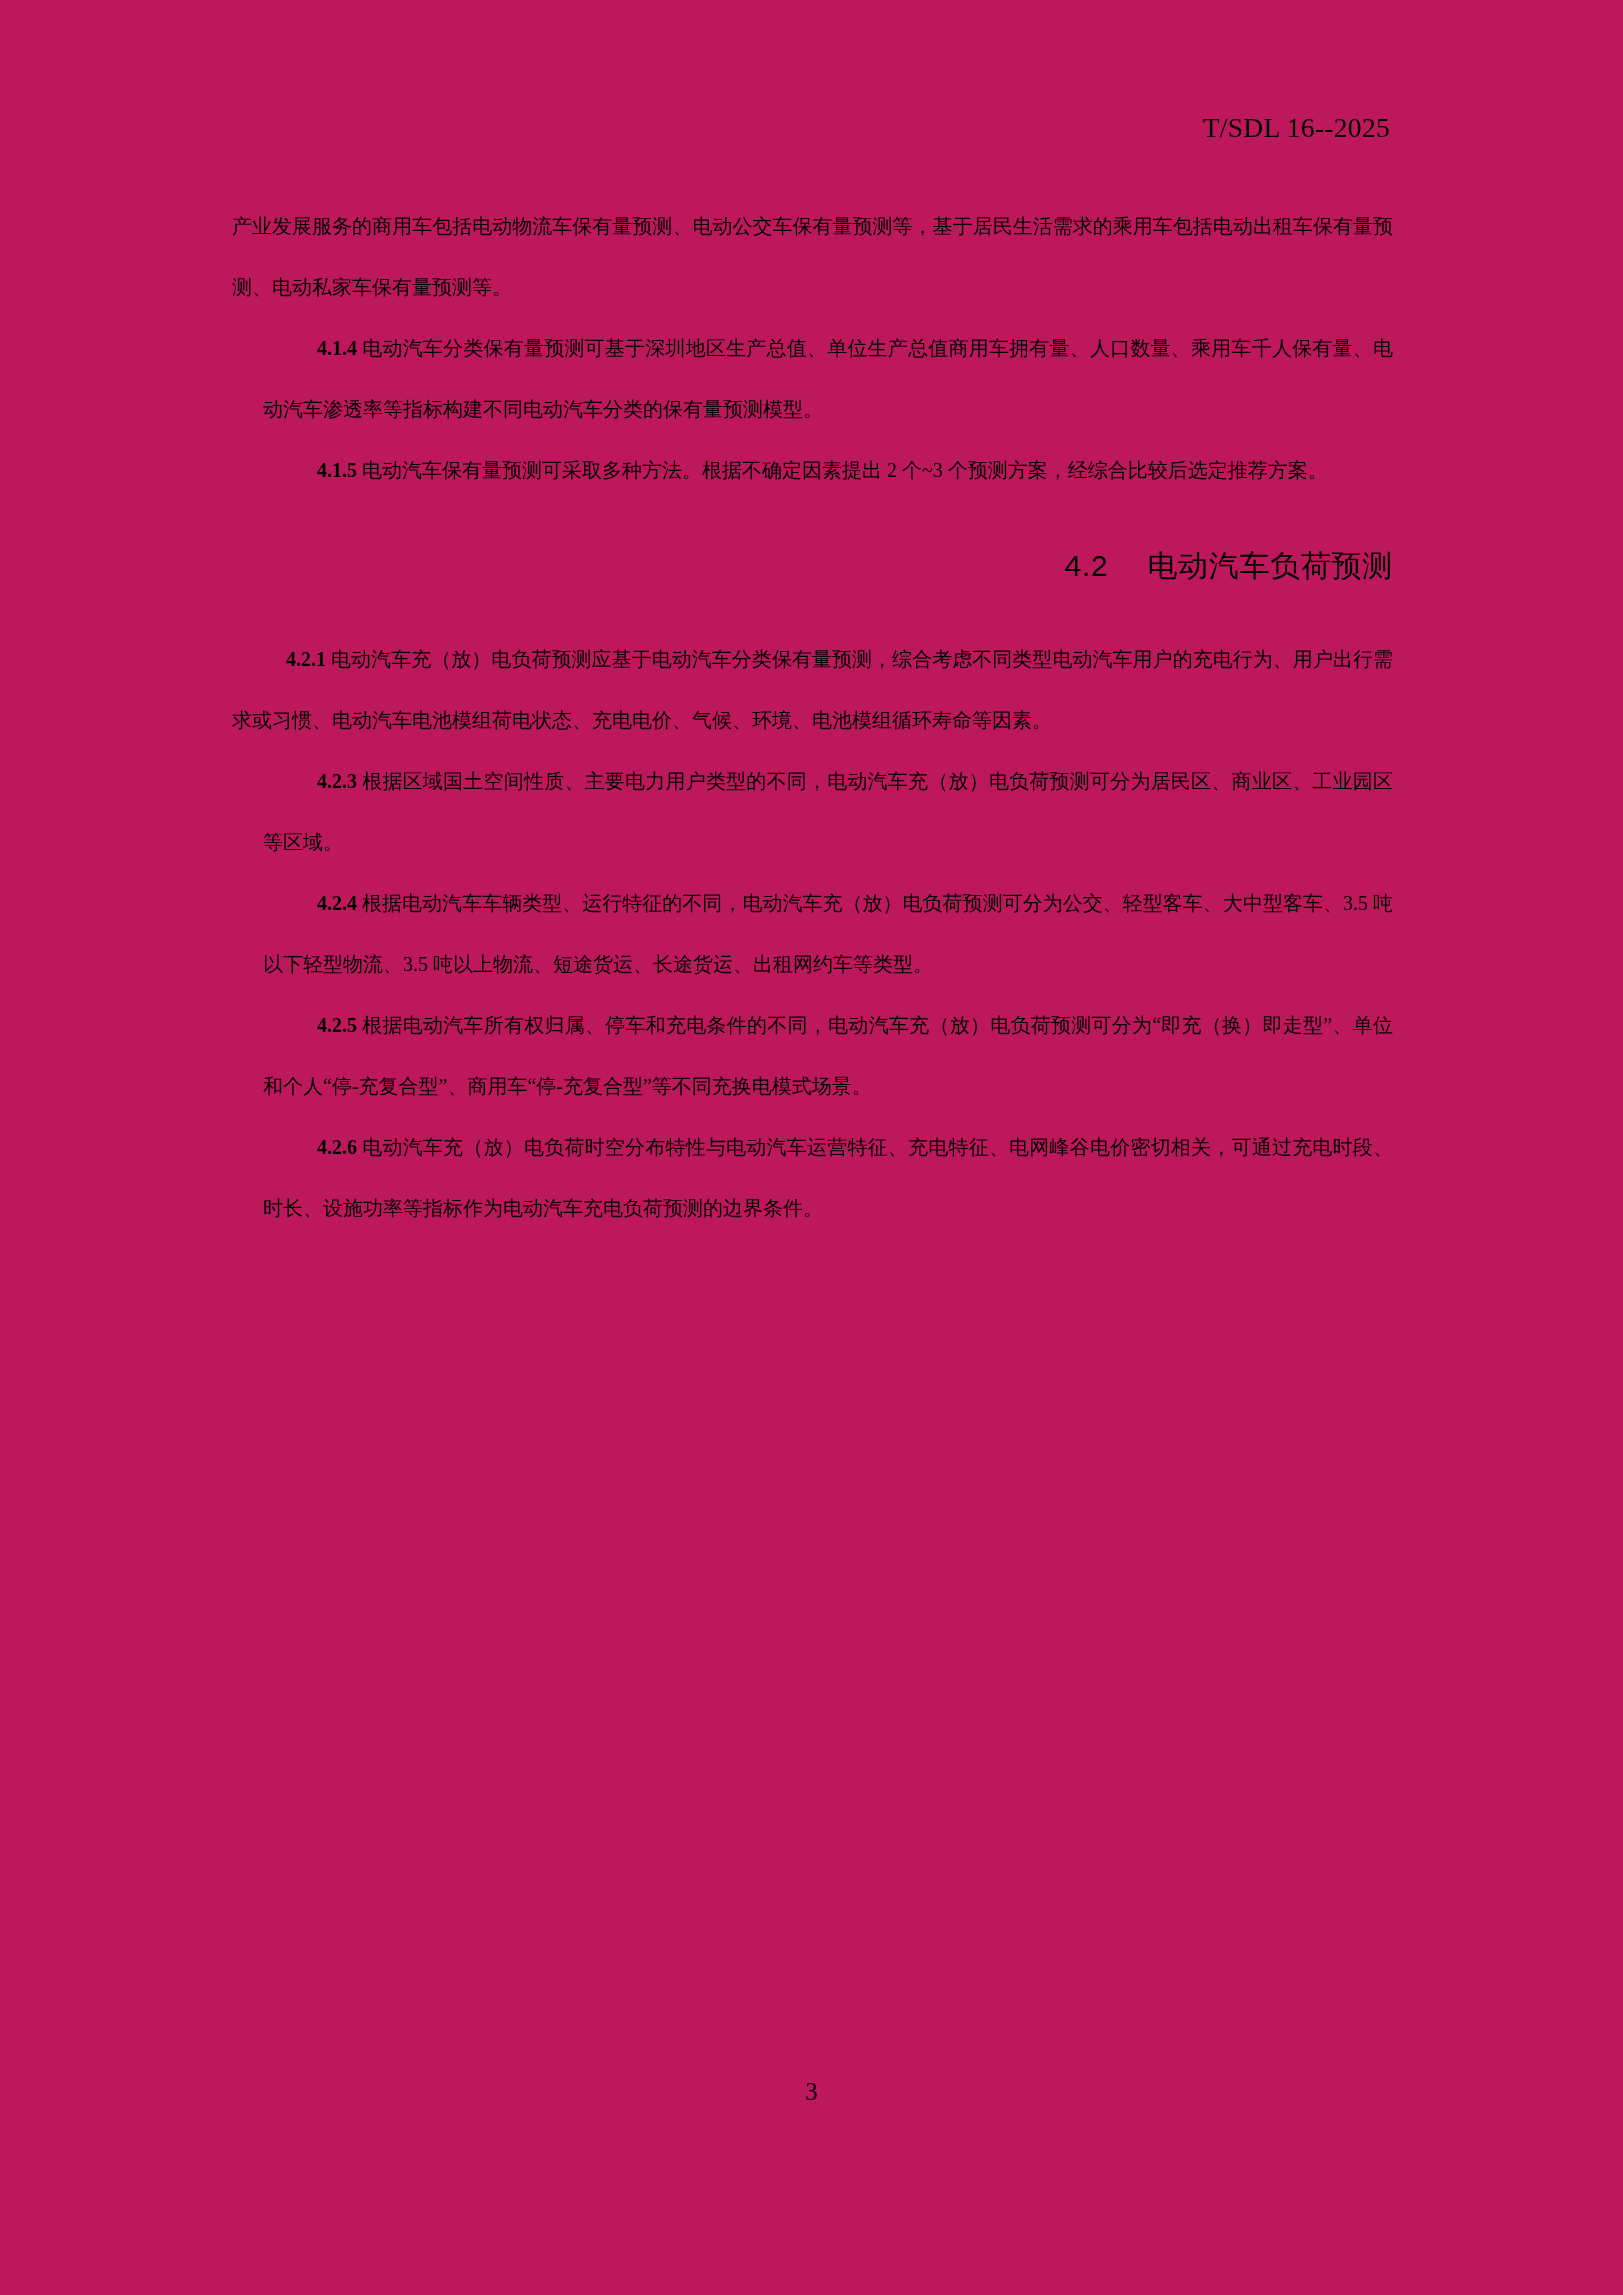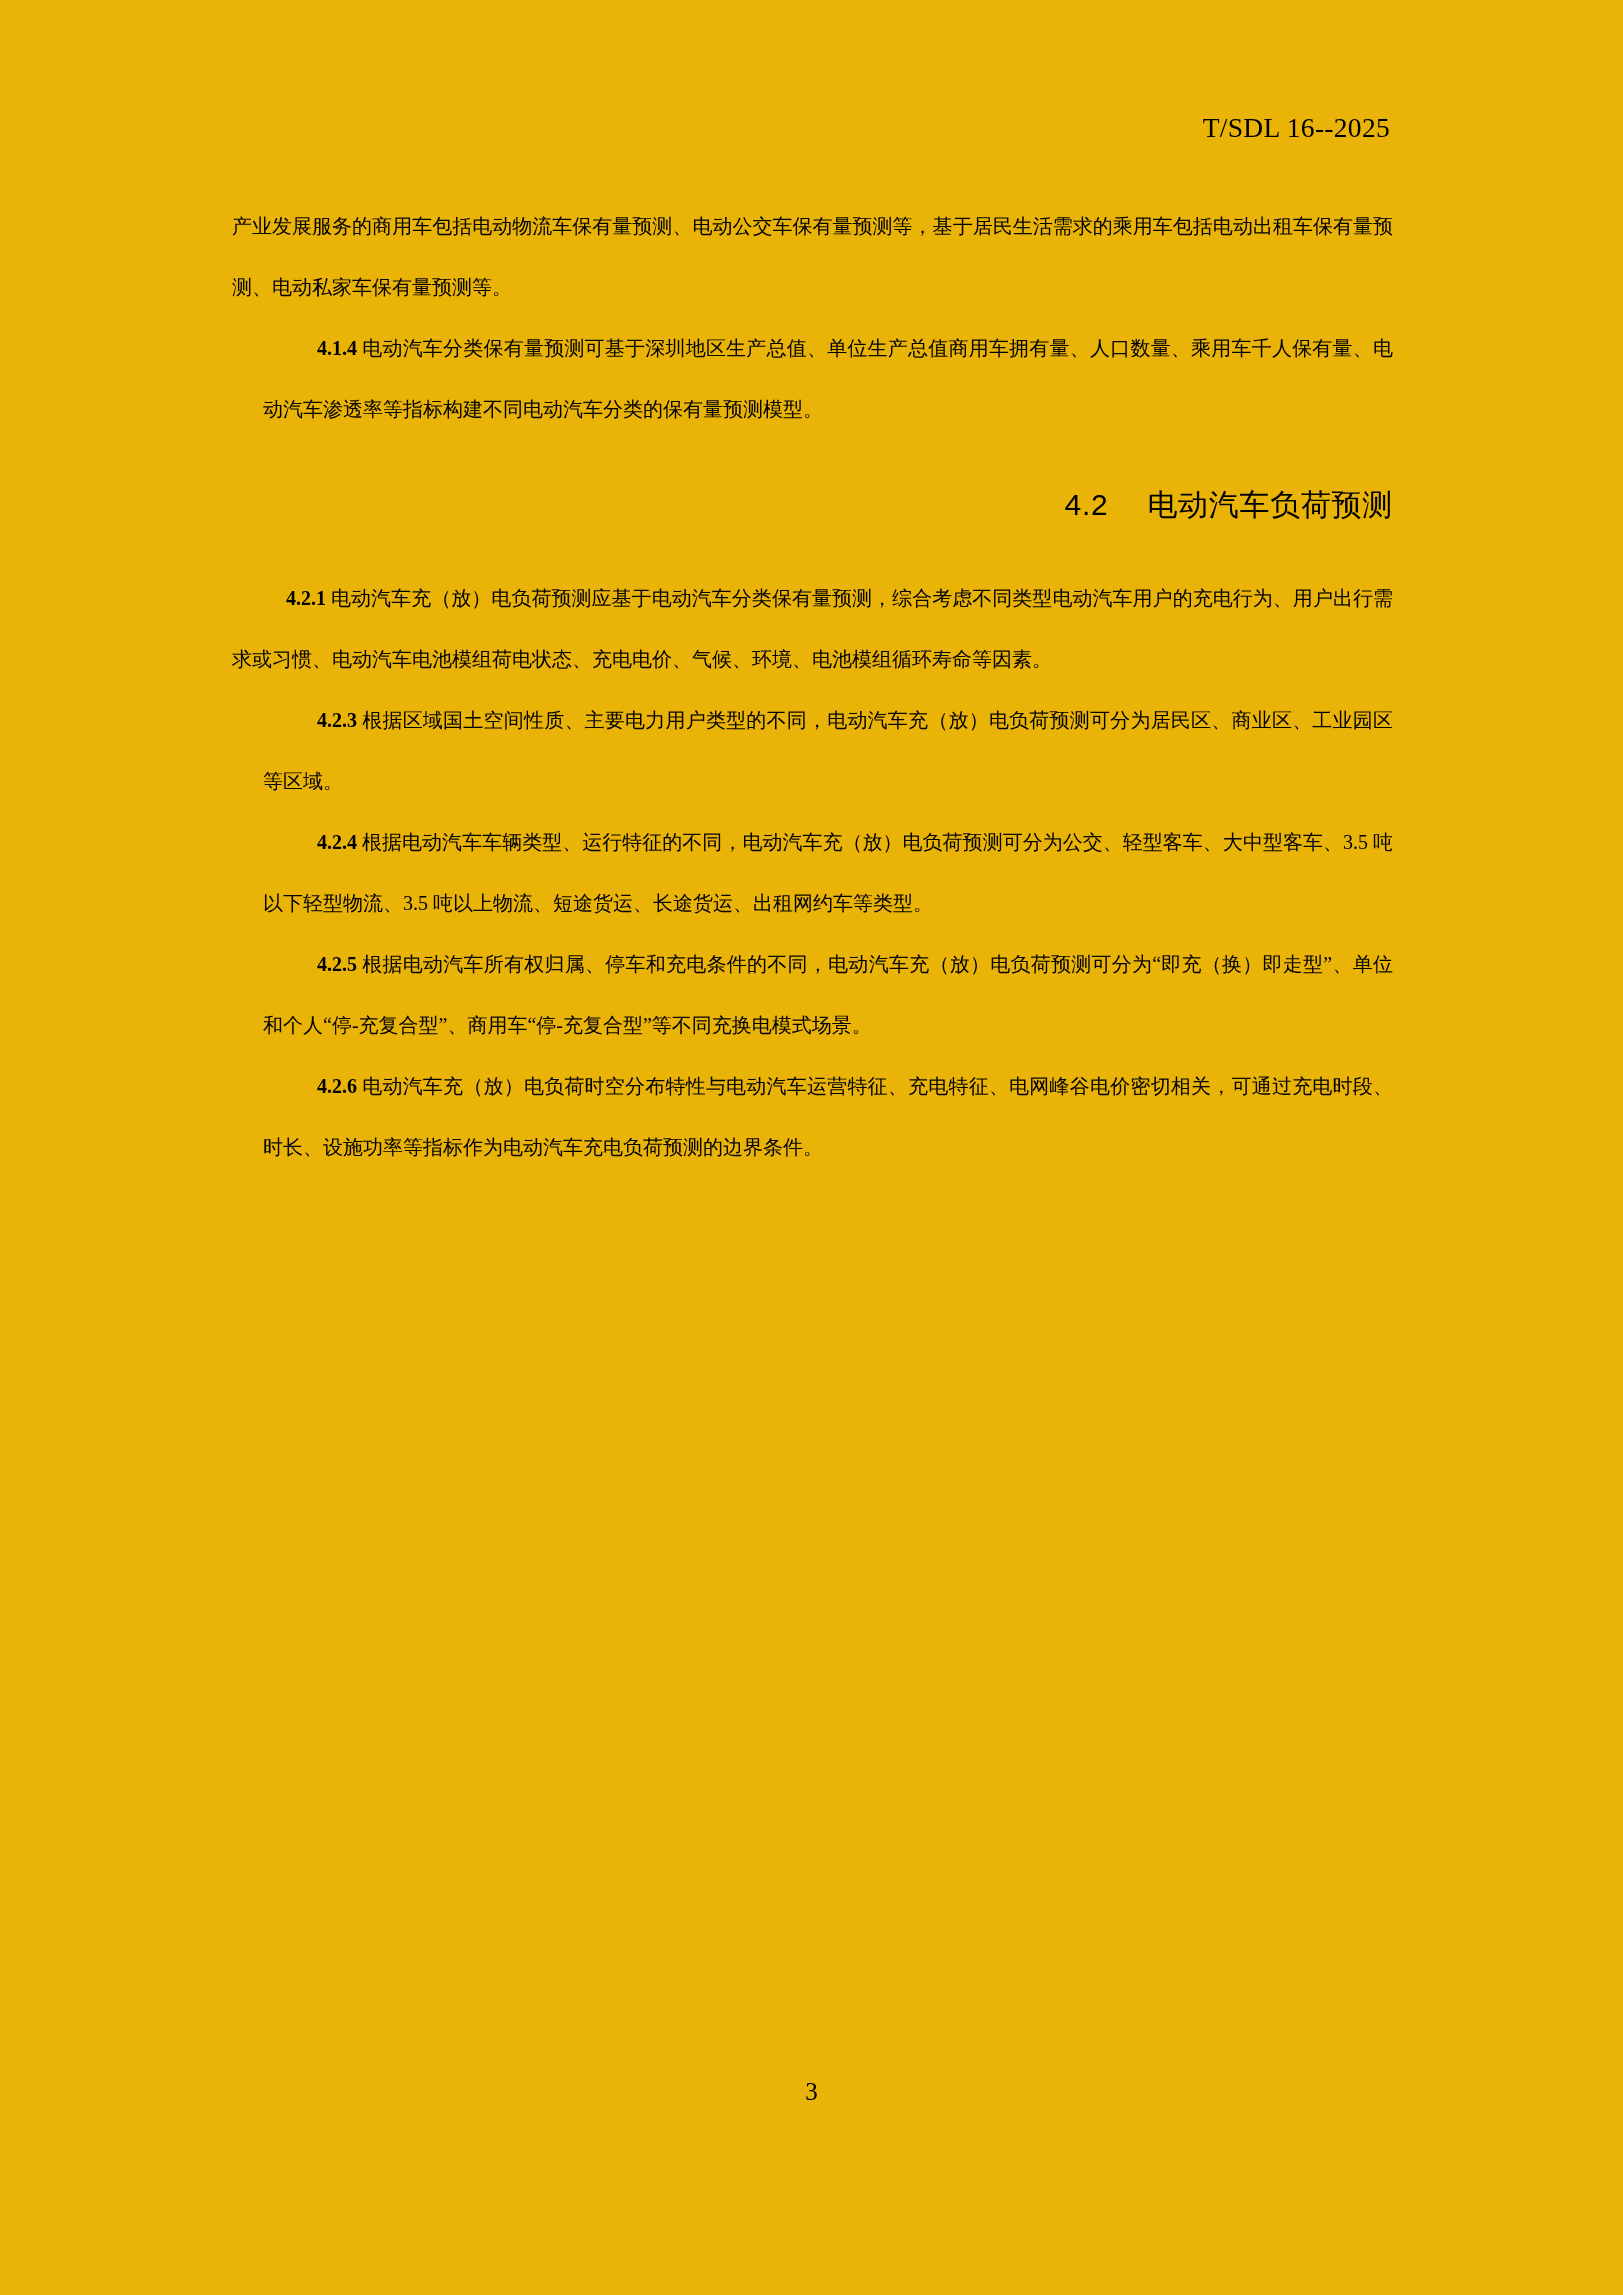--- a/index.html
+++ b/index.html
@@ -4,21 +4,21 @@
 <style>
   html, body {
     margin: 0;
     padding: 0;
     background: #ffffff;
   }
   .page {
     position: relative;
     width: 1623px;
     height: 2295px;
-    background: #eab308;
+    background: #be185d;
     margin: 0 auto;
     box-sizing: border-box;
     font-family: "Liberation Serif", "DejaVu Serif", serif;
     color: #000000;
     overflow: hidden;
   }
 
   
   .page-header {
     position: absolute;
@@ -106,20 +106,21 @@
   <div class="page-header">
     <span>T/SDL 16--2025</span>
   </div>
 
   <div class="content">
 
     <p class="body">产业发展服务的商用车包括电动物流车保有量预测、电动公交车保有量预测等，基于居民生活需求的乘用车包括电动出租车保有量预测、电动私家车保有量预测等。</p>
 
     <p class="body indent"><span class="clause-num">4.1.4 </span><span>电动汽车分类保有量预测可基于深圳地区生产总值、单位生产总值商用车拥有量、人口数量、乘用车千人保有量、电动汽车渗透率等指标构建不同电动汽车分类的保有量预测模型。</span></p>
 
+    <p class="body indent"><span class="clause-num">4.1.5 </span><span>电动汽车保有量预测可采取多种方法。根据不确定因素提出 2 个~3 个预测方案，经综合比较后选定推荐方案。</span></p>
 
 
     <h2 class="section-heading"><span class="sec-num">4.2</span><span class="sec-gap"></span><span>电动汽车负荷预测</span></h2>
 
     <p class="body indent"><span class="clause-num">4.2.1 </span><span>电动汽车充（放）电负荷预测应基于电动汽车分类保有量预测，综合考虑不同类型电动汽车用户的充电行为、用户出行需求或习惯、电动汽车电池模组荷电状态、充电电价、气候、环境、电池模组循环寿命等因素。</span></p>
 
 
     <p class="body indent"><span class="clause-num">4.2.3 </span><span>根据区域国土空间性质、主要电力用户类型的不同，电动汽车充（放）电负荷预测可分为居民区、商业区、工业园区等区域。</span></p>
 
     <p class="body indent"><span class="clause-num">4.2.4 </span><span>根据电动汽车车辆类型、运行特征的不同，电动汽车充（放）电负荷预测可分为公交、轻型客车、大中型客车、3.5 吨以下轻型物流、3.5 吨以上物流、短途货运、长途货运、出租网约车等类型。</span></p>

